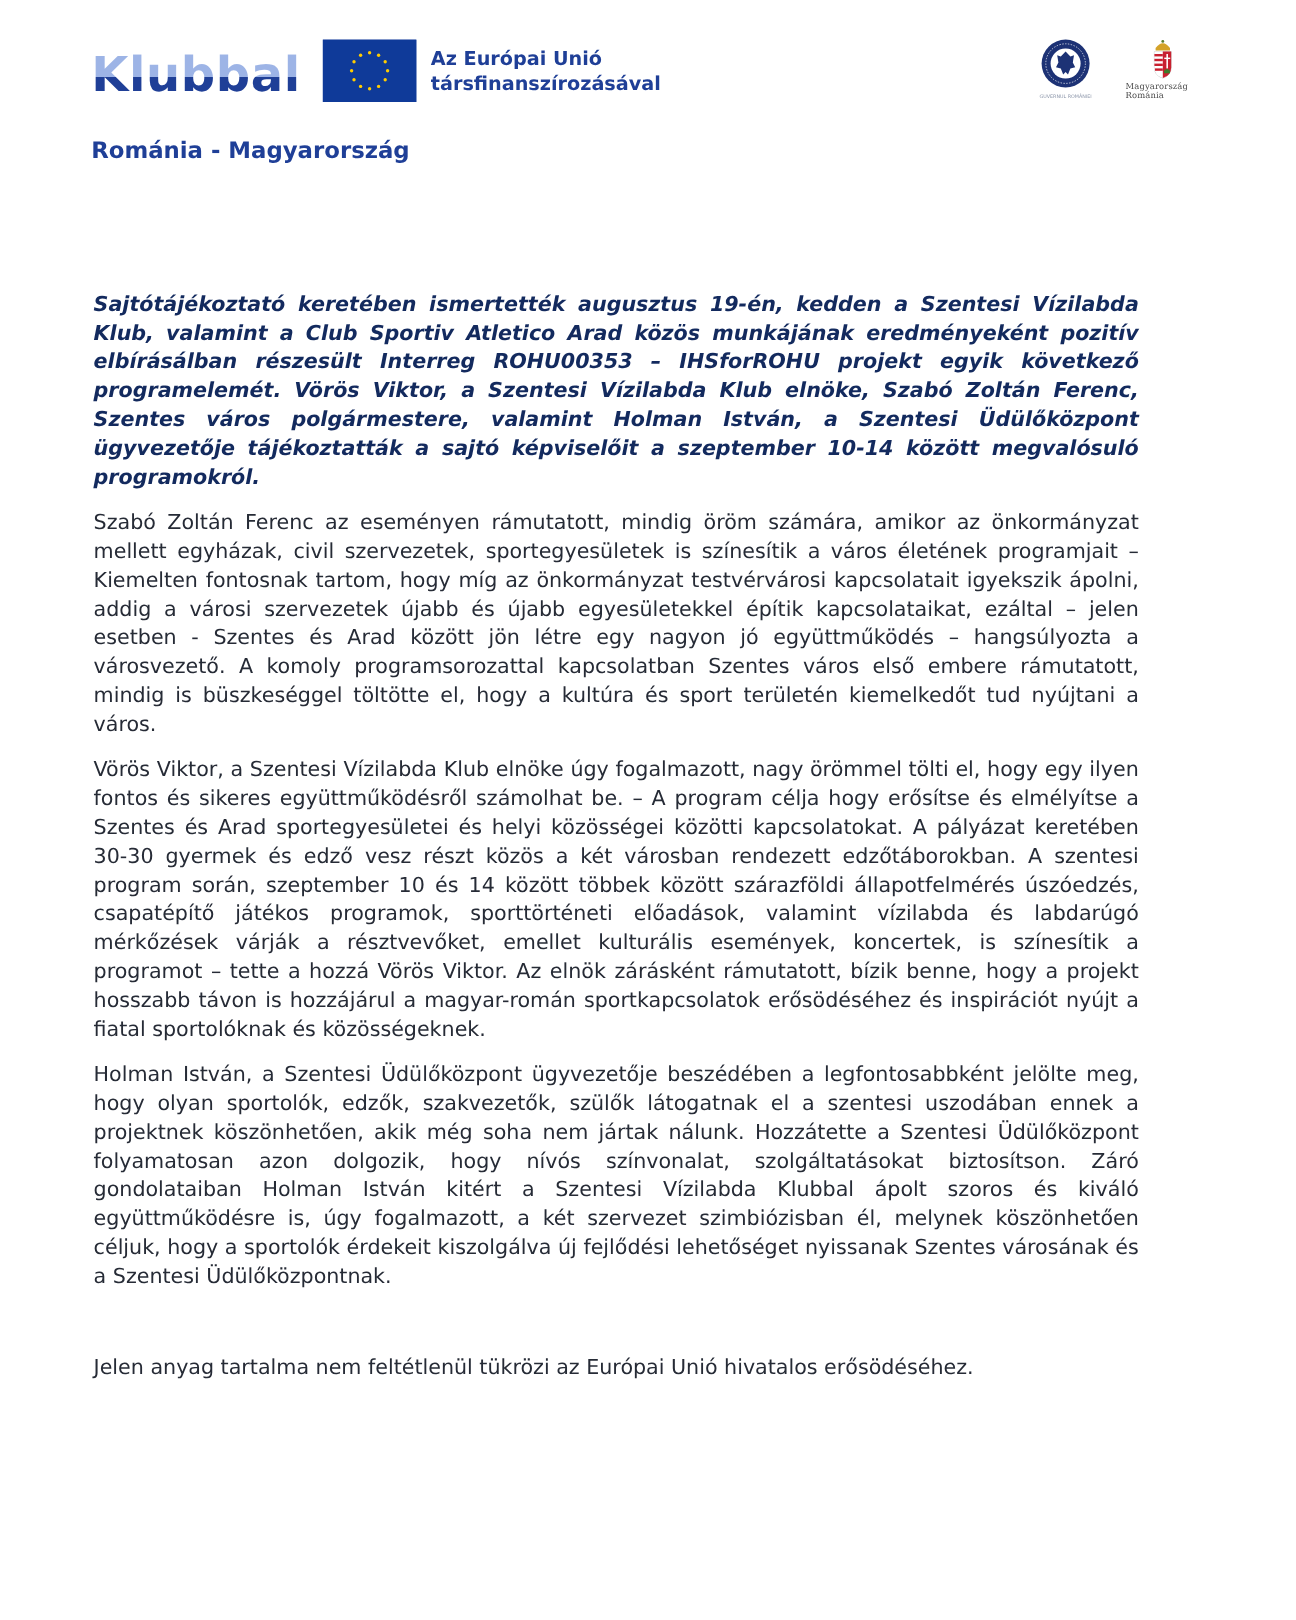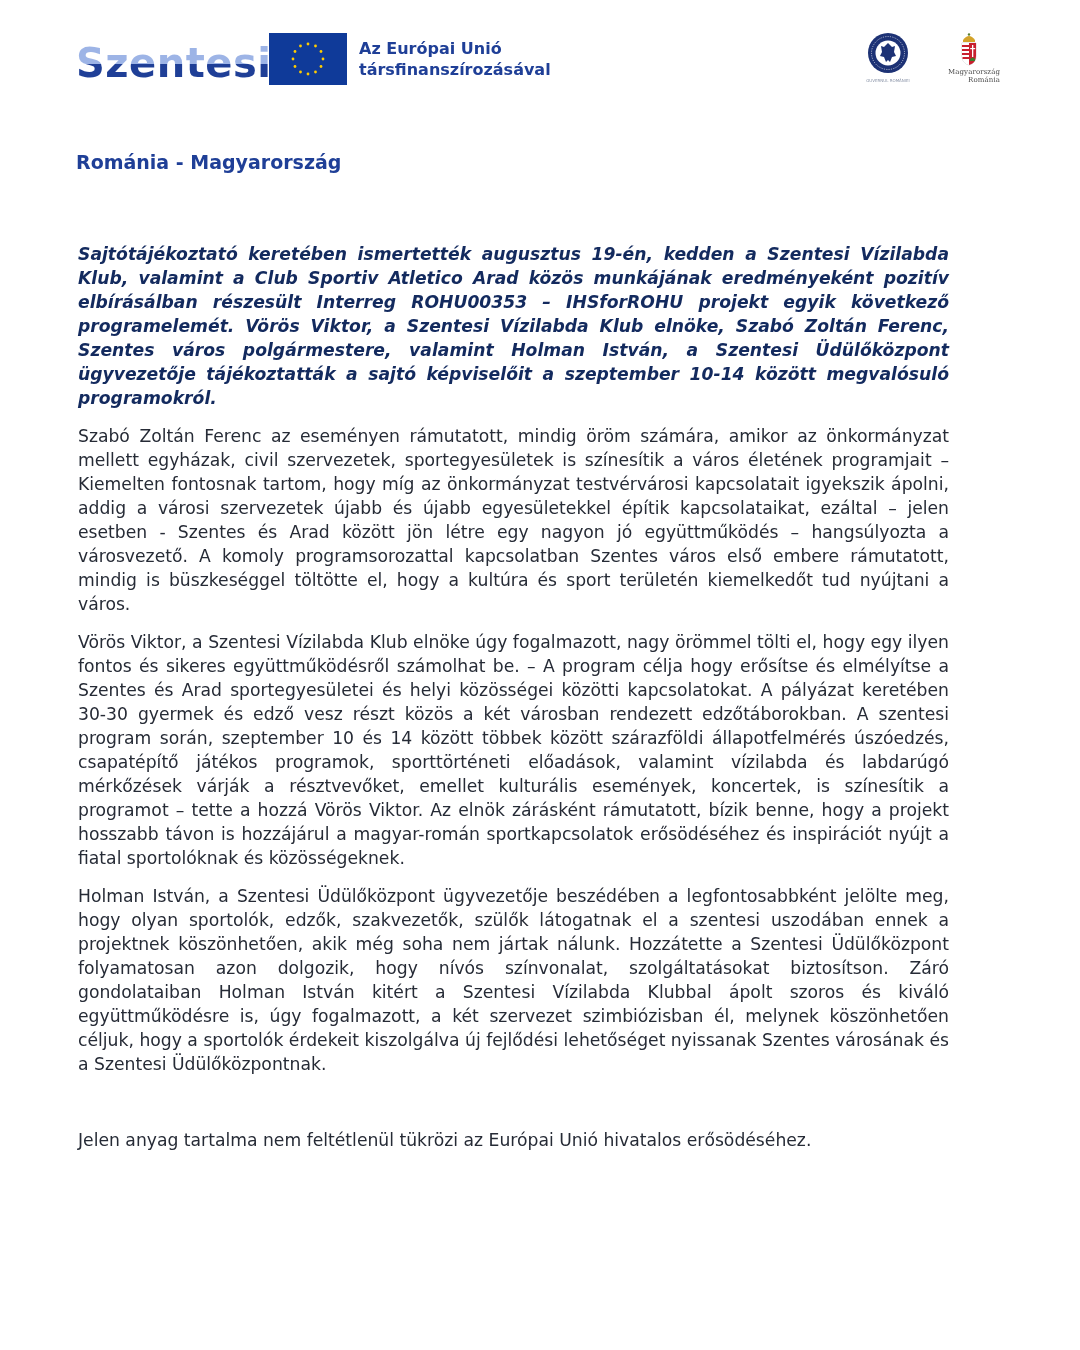--- a/index.html
+++ b/index.html
@@ -21,31 +21,30 @@
     .eu-flag svg { width: 100%; height: 100%; display: block; }
     .eu-cofinance {
       position: absolute; left: 359px; top: 38px;
       color: #1f3f97; font-weight: bold; font-size: 16px; line-height: 21px;
       font-family: "DejaVu Sans", sans-serif;
     }
     .program-name {
       position: absolute; left: 76px; top: 114px;
       color: #1f3f97; font-weight: bold; font-size: 19px; line-height: 24px;
       font-family: "DejaVu Sans", sans-serif;
-      margin-top: 36px;
     }
     .gov-ro {
       position: absolute; left: 860px; top: 32px; width: 56px; height: 56px;
       text-align: center;
     }
     .gov-ro .seal { width: 42px; height: 42px; margin: 0 auto; display: block; }
     .gov-ro .caption { font-size: 4px; color: #8a94a8; line-height: 6px; margin-top: 4px; white-space: nowrap; }
     .gov-hu {
       position: absolute; left: 938px; top: 32px; width: 62px; height: 56px;
-      text-align: right;
+      text-align: left;
     }
     .gov-hu .crest { width: 20px; height: 34px; margin: 0 auto; display: block; }
     .gov-hu .caption { font-family: "DejaVu Serif", serif; font-size: 7px; color: #4a4a4a; line-height: 8px; margin-top: 2px; letter-spacing: 0.1px; }
 
     
     .content {
       position: absolute; left: 78px; top: 232px; width: 871px;
       color: #2b2f3a;
     }
     .title {
@@ -74,21 +73,21 @@
     .funding {
       margin-top: 54px;
       font-family: "DejaVu Sans", sans-serif;
       font-size: 17.2px; line-height: 24px; color: #262b36;
       text-align: justify;
     }
   </style>
 </head>
 <body>
 
-<div class="logo-interreg">Szentesi</div>
+<div class="logo-interreg">Klubbal</div>
 
 <div class="eu-flag">
   <svg viewBox="0 0 78 52" xmlns="http://www.w3.org/2000/svg">
     <rect width="78" height="52" fill="#0f3a99"></rect>
     <g fill="#ffcc00">
       <circle cx="39" cy="11" r="1.4"></circle>
       <circle cx="46.5" cy="13" r="1.4"></circle>
       <circle cx="52" cy="18.5" r="1.4"></circle>
       <circle cx="54" cy="26" r="1.4"></circle>
       <circle cx="52" cy="33.5" r="1.4"></circle>

